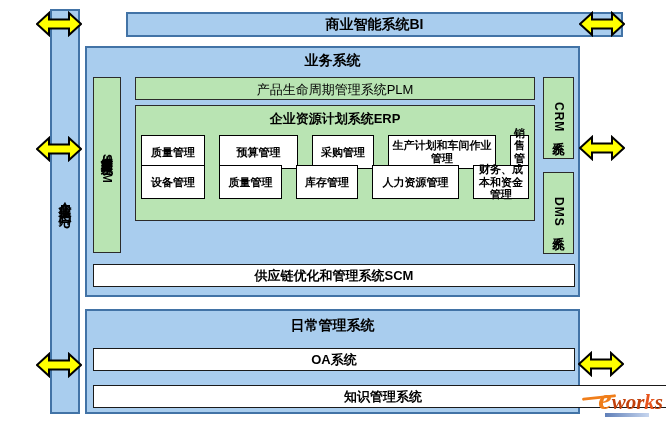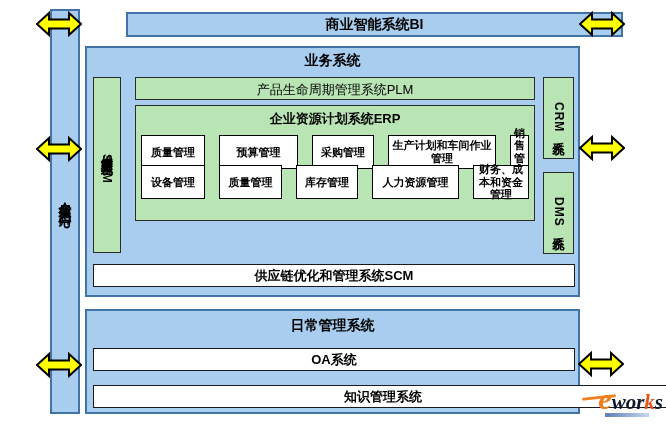--- a/index.html
+++ b/index.html
@@ -75,21 +75,21 @@
   .logo {
     position:absolute; right:3px; top:384px; z-index:5;
     font-family:"Liberation Serif", serif; font-style:italic; font-weight:bold;
     white-space:nowrap; line-height:1;
   }
   .logo-e { color:#F07E1A; font-size:30px; position:relative; }
   .logo-e::before {
     content:""; position:absolute; left:-16px; top:14px; width:34px; height:3px;
     background:#F07E1A; transform:rotate(-6deg); border-radius:2px;
   }
-  .logo-t1 { color:#0f172a; font-size:21px; }
+  .logo-t1 { color:#c2410c; font-size:21px; }
   .logo-t2 { color:#E8541D; font-size:21px; }
   .logo-underline {
     position:absolute; right:14px; bottom:-3px; width:44px; height:4px;
     background:linear-gradient(90deg,#5f7fb8,#c7d6ef);
   }
 </style>
 </head>
 <body>
 
 <div class="stage">

